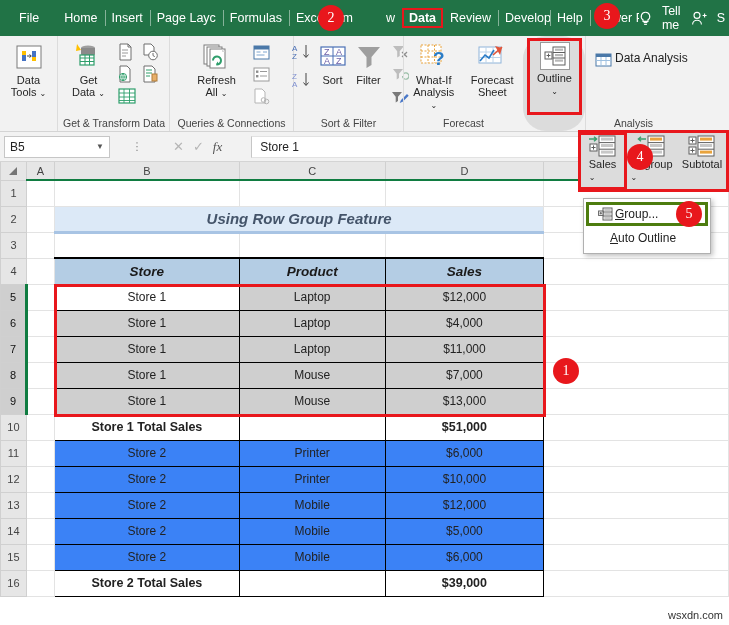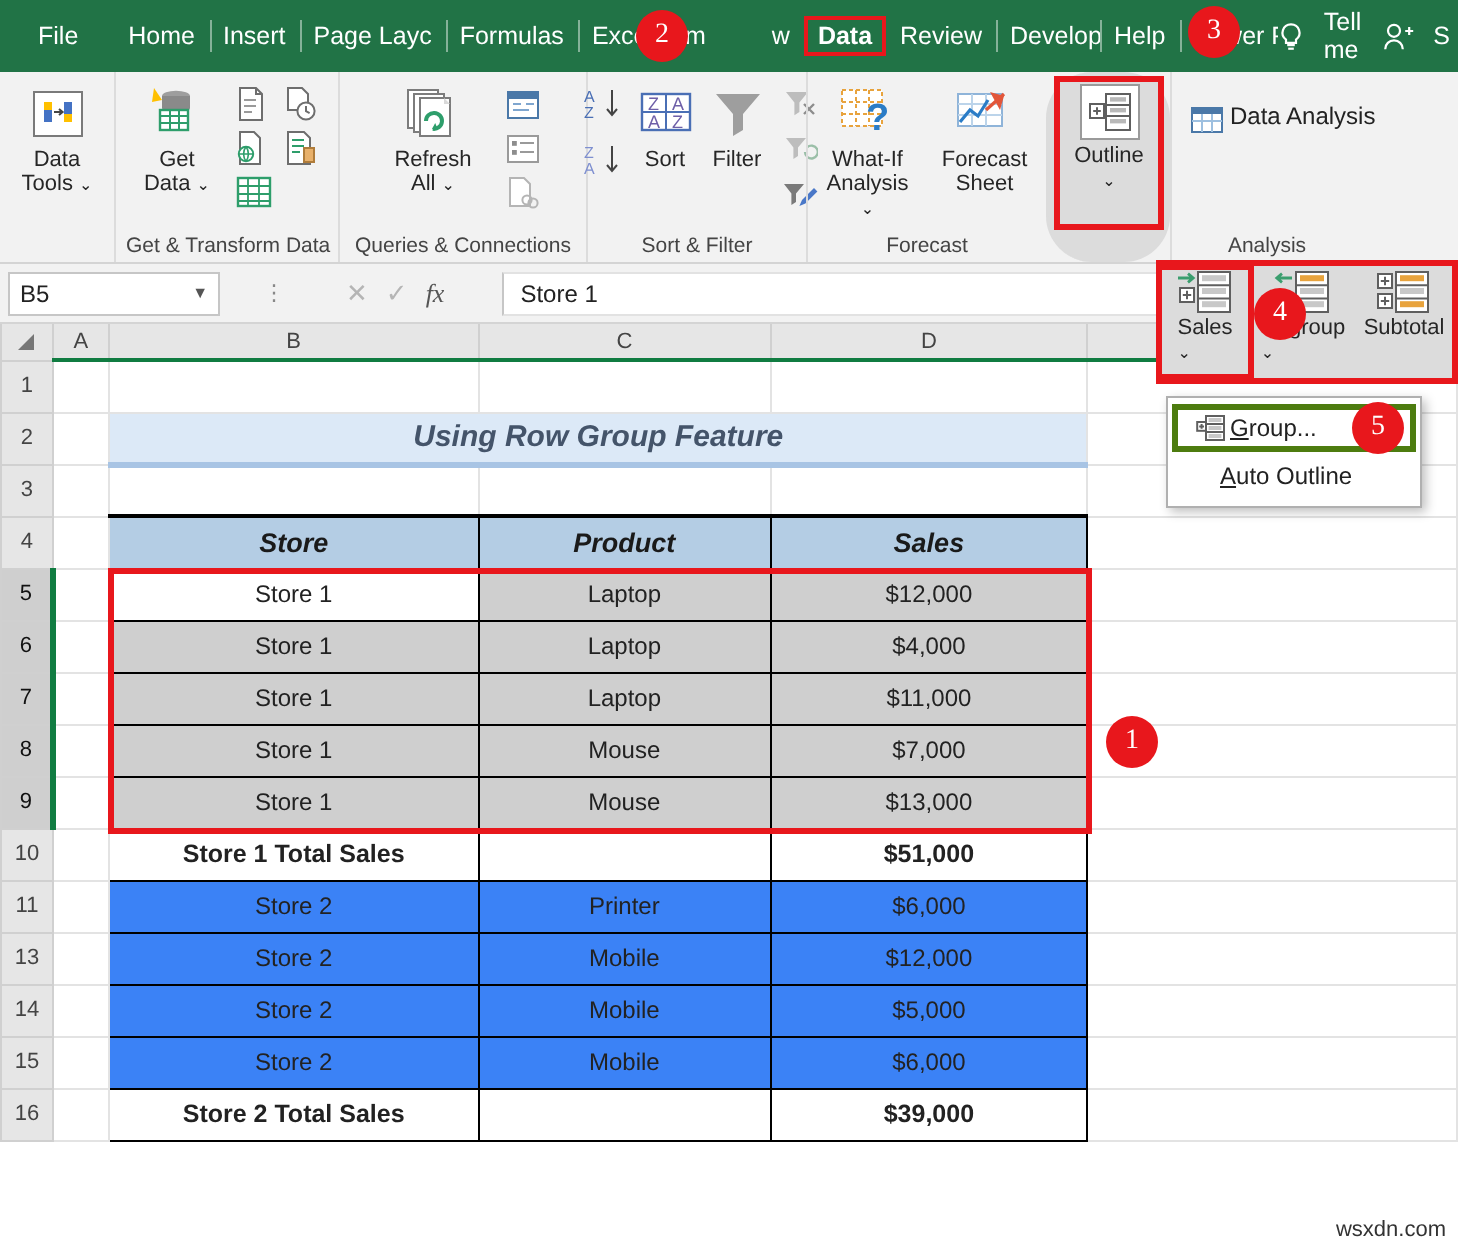--- a/index.html
+++ b/index.html
@@ -684,20 +684,28 @@
 
     <tr>
       <td class="rowh">11</td>
       <td class="cell empty"></td>
       <td class="cell data">Store 2</td>
       <td class="cell data">Printer</td>
       <td class="cell data">$6,000</td>
       <td class="cell empty"></td>
     </tr>
     <tr>
+      <td class="rowh">12</td>
+      <td class="cell empty"></td>
+      <td class="cell data">Store 2</td>
+      <td class="cell data">Printer</td>
+      <td class="cell data">$10,000</td>
+      <td class="cell empty"></td>
+    </tr>
+    <tr>
       <td class="rowh">13</td>
       <td class="cell empty"></td>
       <td class="cell data">Store 2</td>
       <td class="cell data">Mobile</td>
       <td class="cell data">$12,000</td>
       <td class="cell empty"></td>
     </tr>
     <tr>
       <td class="rowh">14</td>
       <td class="cell empty"></td>

